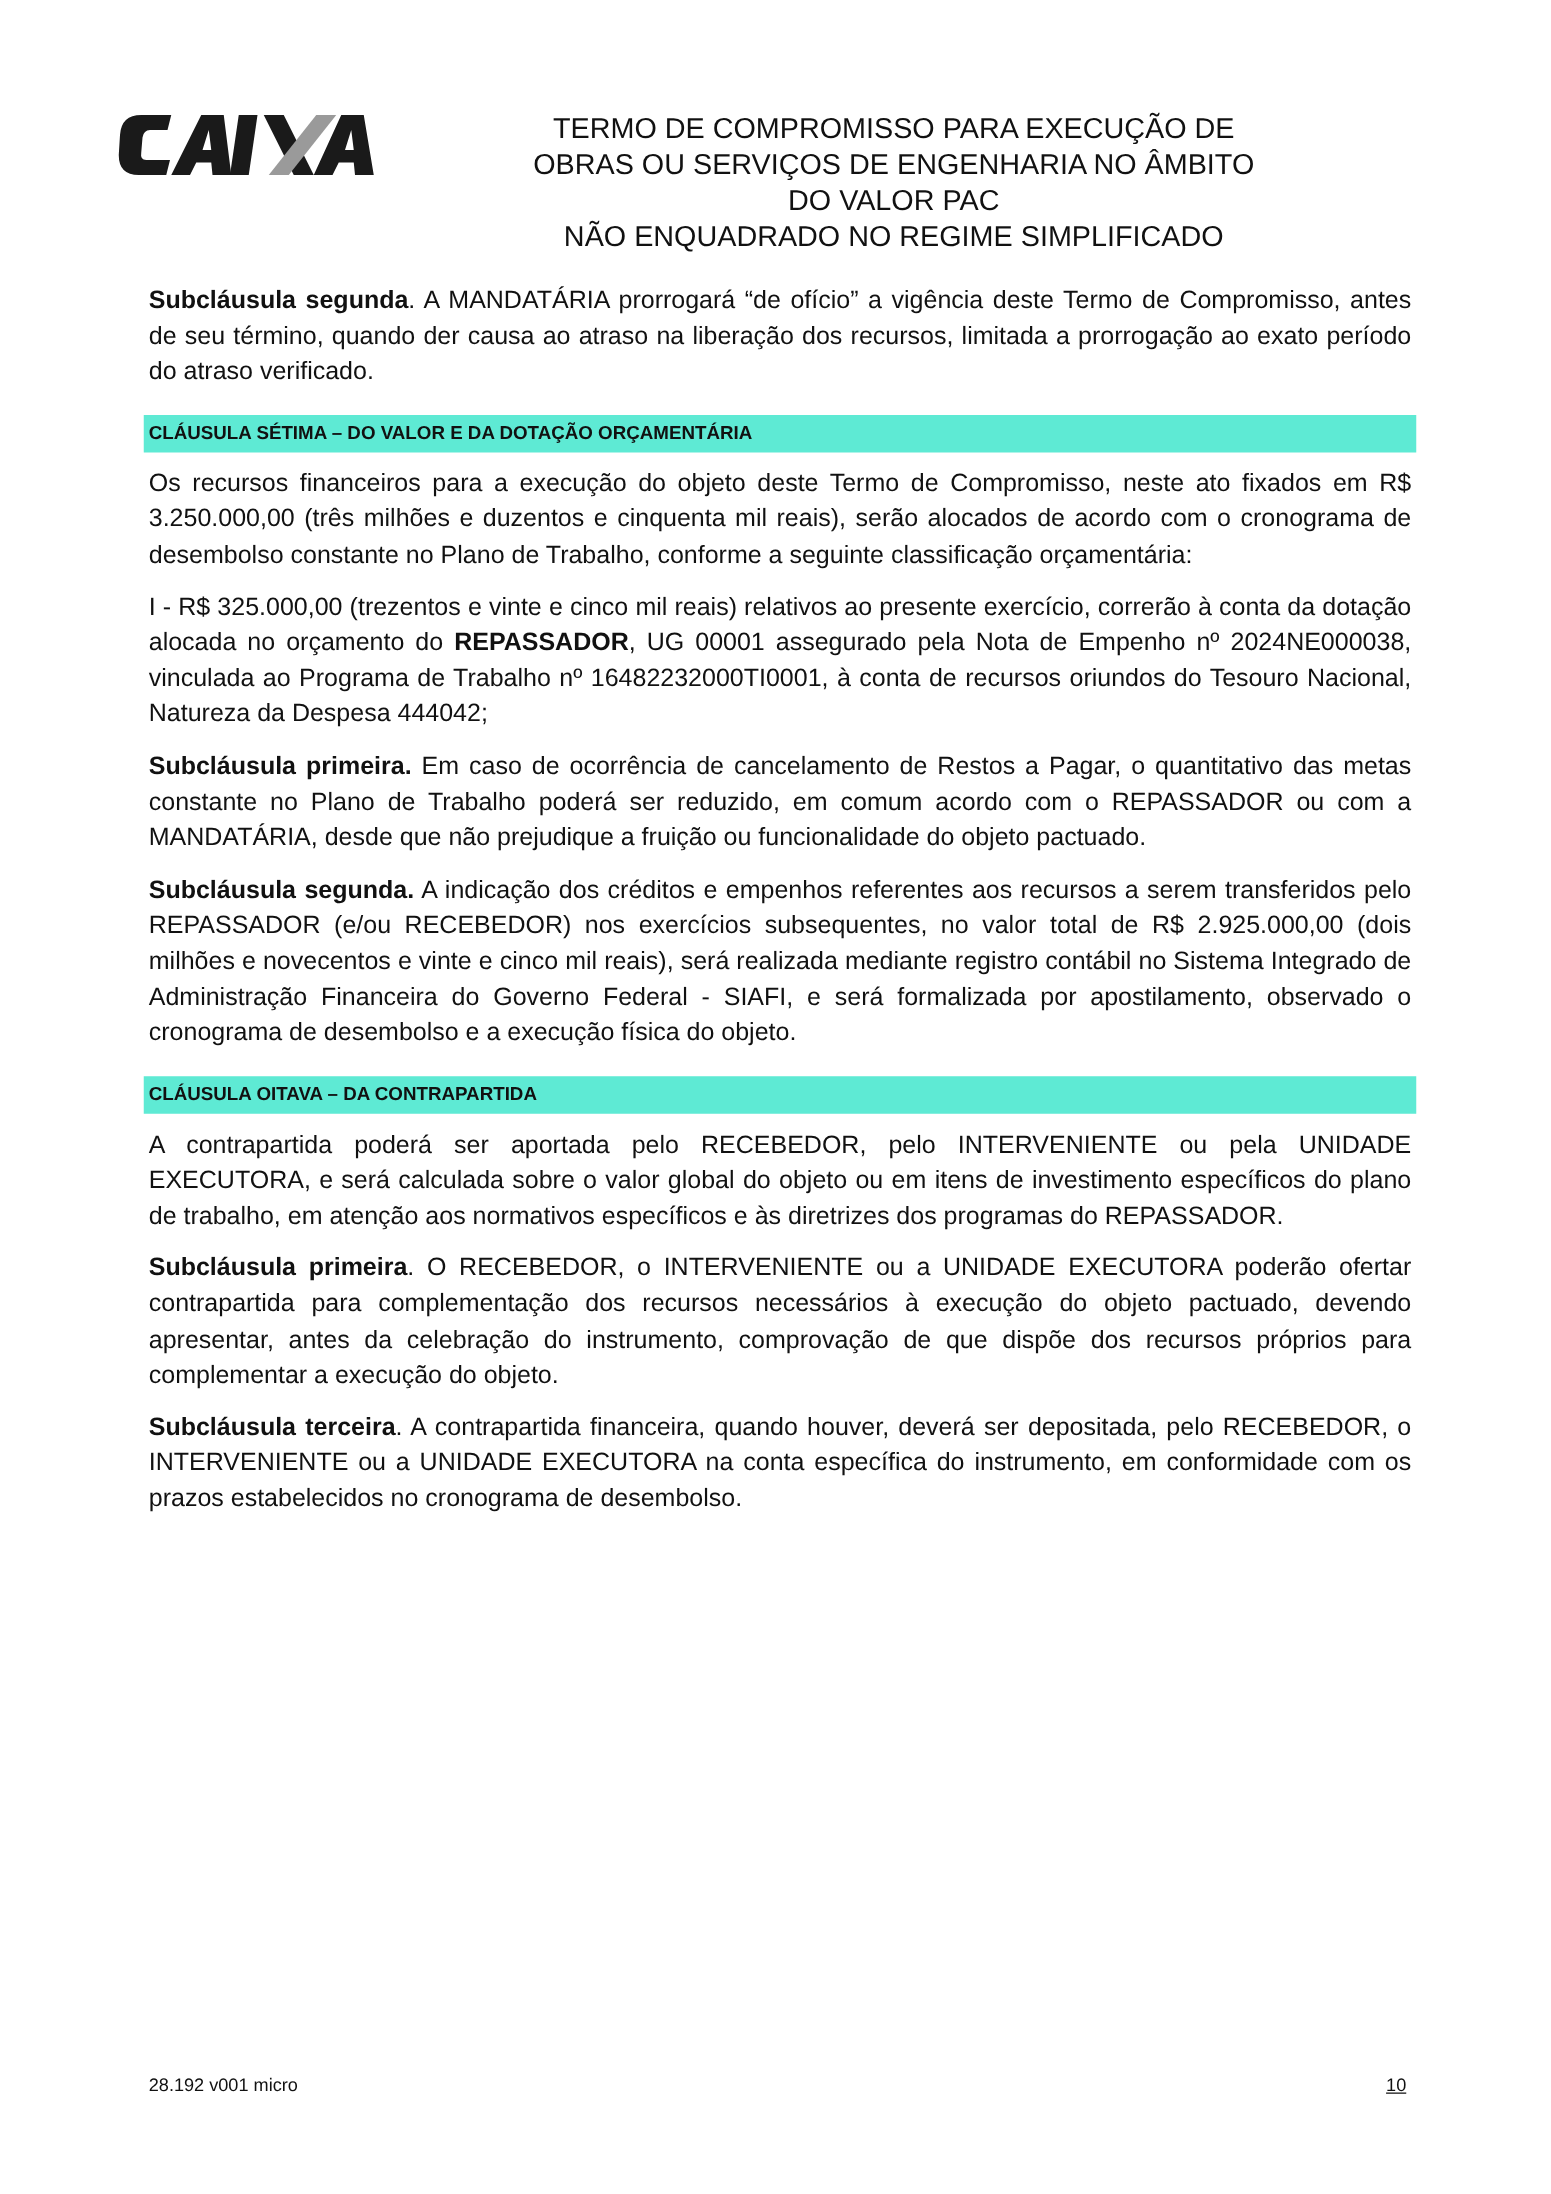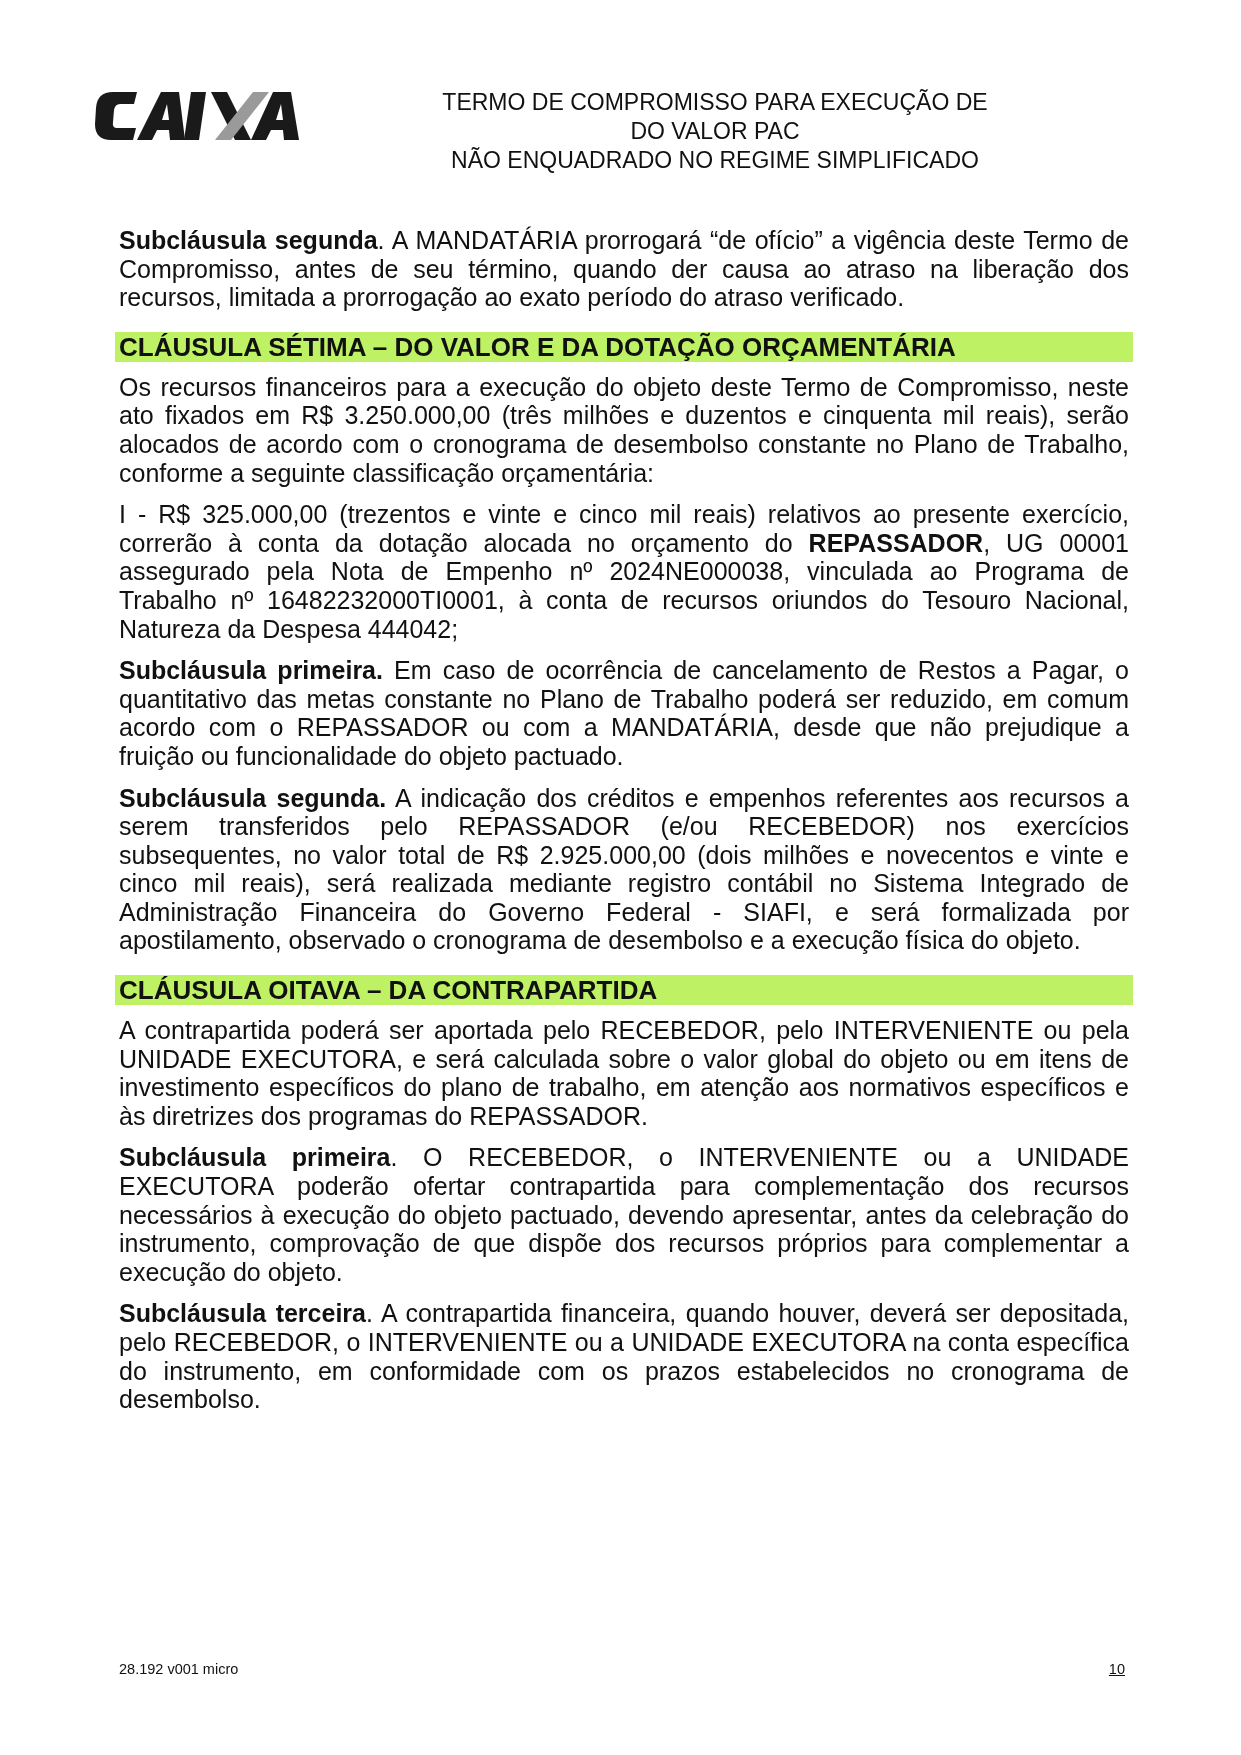--- a/index.html
+++ b/index.html
@@ -6,24 +6,24 @@
   body { width: 1241px; height: 1755px; position: relative; overflow: hidden;
          font-family: "Liberation Sans", sans-serif; color: #111; }
   .page { position: absolute; left: 0; top: 0; width: 1071px; height: 1755px; }
 
   .logo { position: absolute; left: 93px; top: 88px; width: 215px; height: 55px; }
   .header-title { position: absolute; left: 370px; top: 88px; width: 690px;
                   text-align: center; font-size: 23px; line-height: 29px; }
   .header-title div { white-space: nowrap; }
 
   .content { position: absolute; left: 119px; top: 226px; width: 1010px; }
-  .para { font-size: 25px; line-height: 28.6px; text-align: justify;
+  .para { font-size: 20px; line-height: 28.6px; text-align: justify;
           margin: 0 0 13px 0; text-align-last: left; }
   .para b { font-weight: bold; }
-  .heading { background: #bef264; font-weight: bold; font-size: 26px;
+  .heading { background: #5eead4; font-weight: bold; font-size: 15px;
              line-height: 30px; padding: 0 0 0 2px; margin: 20px -4px 11px -4px;
              padding-left: 4px; }
 
   .footer { position: absolute; top: 1661px; left: 119px; width: 1006px;
             font-size: 14.5px; }
   .footer .left { position: absolute; left: 0; }
   .footer .right { position: absolute; right: 0; text-decoration: underline; }
 </style>
 </head>
 <body>
@@ -40,20 +40,21 @@
 
     <path d="M118 4 L134 4 L158 52 L142 52 Z" fill="#1a1a1a"></path>
 
     <path d="M160 4 L176 4 L138 52 L122 52 Z" fill="#9a9a9a"></path>
 
     <path d="M180 4 L198 4 L206 52 L191 52 L190 42 L178 42 L173 52 L158 52 Z M183 32 L190 32 L188 16 Z" fill="#1a1a1a" fill-rule="evenodd"></path>
   </svg>
 
   <div class="header-title">
     <div>TERMO DE COMPROMISSO PARA EXECUÇÃO DE</div>
+    <div>OBRAS OU SERVIÇOS DE ENGENHARIA NO ÂMBITO</div>
     <div>DO VALOR PAC</div>
     <div>NÃO ENQUADRADO NO REGIME SIMPLIFICADO</div>
   </div>
 
   <div class="content">
 
     <p class="para"><b>Subcláusula segunda</b><span>. A MANDATÁRIA prorrogará “de ofício” a vigência deste Termo de Compromisso, antes de seu término, quando der causa ao atraso na liberação dos recursos, limitada a prorrogação ao exato período do atraso verificado.</span></p>
 
     <div class="heading">CLÁUSULA SÉTIMA – DO VALOR E DA DOTAÇÃO ORÇAMENTÁRIA</div>
 

